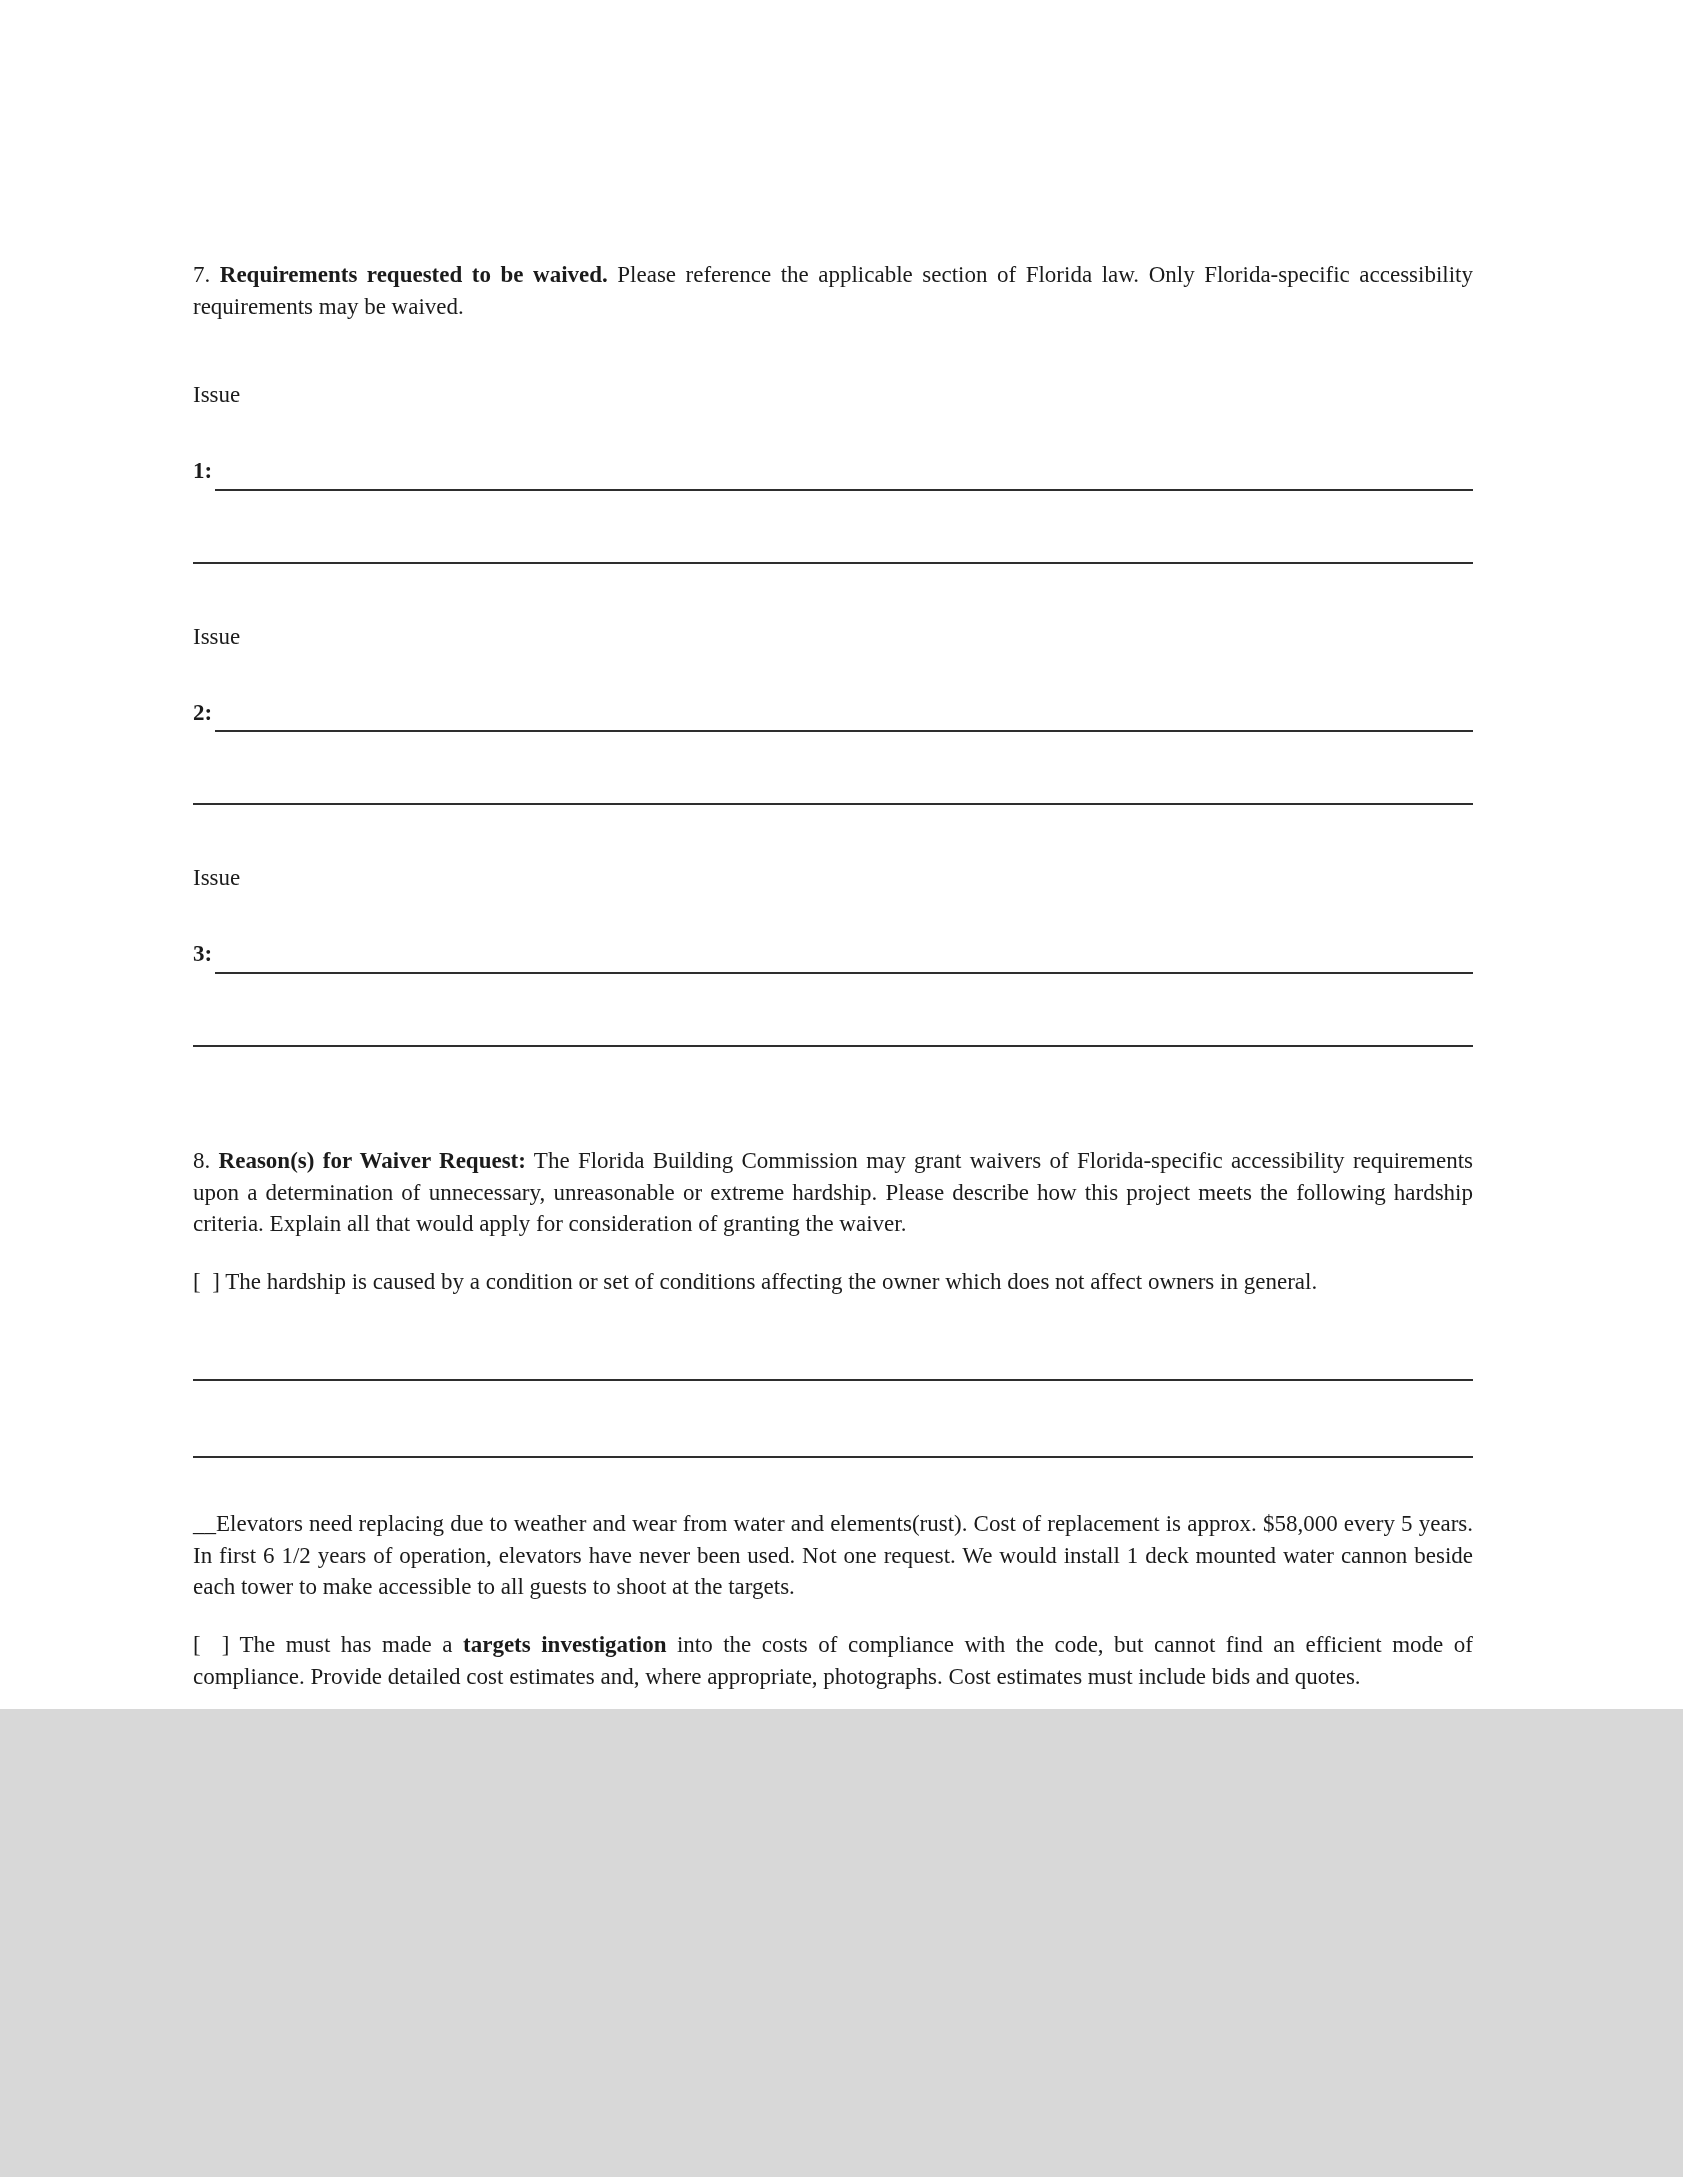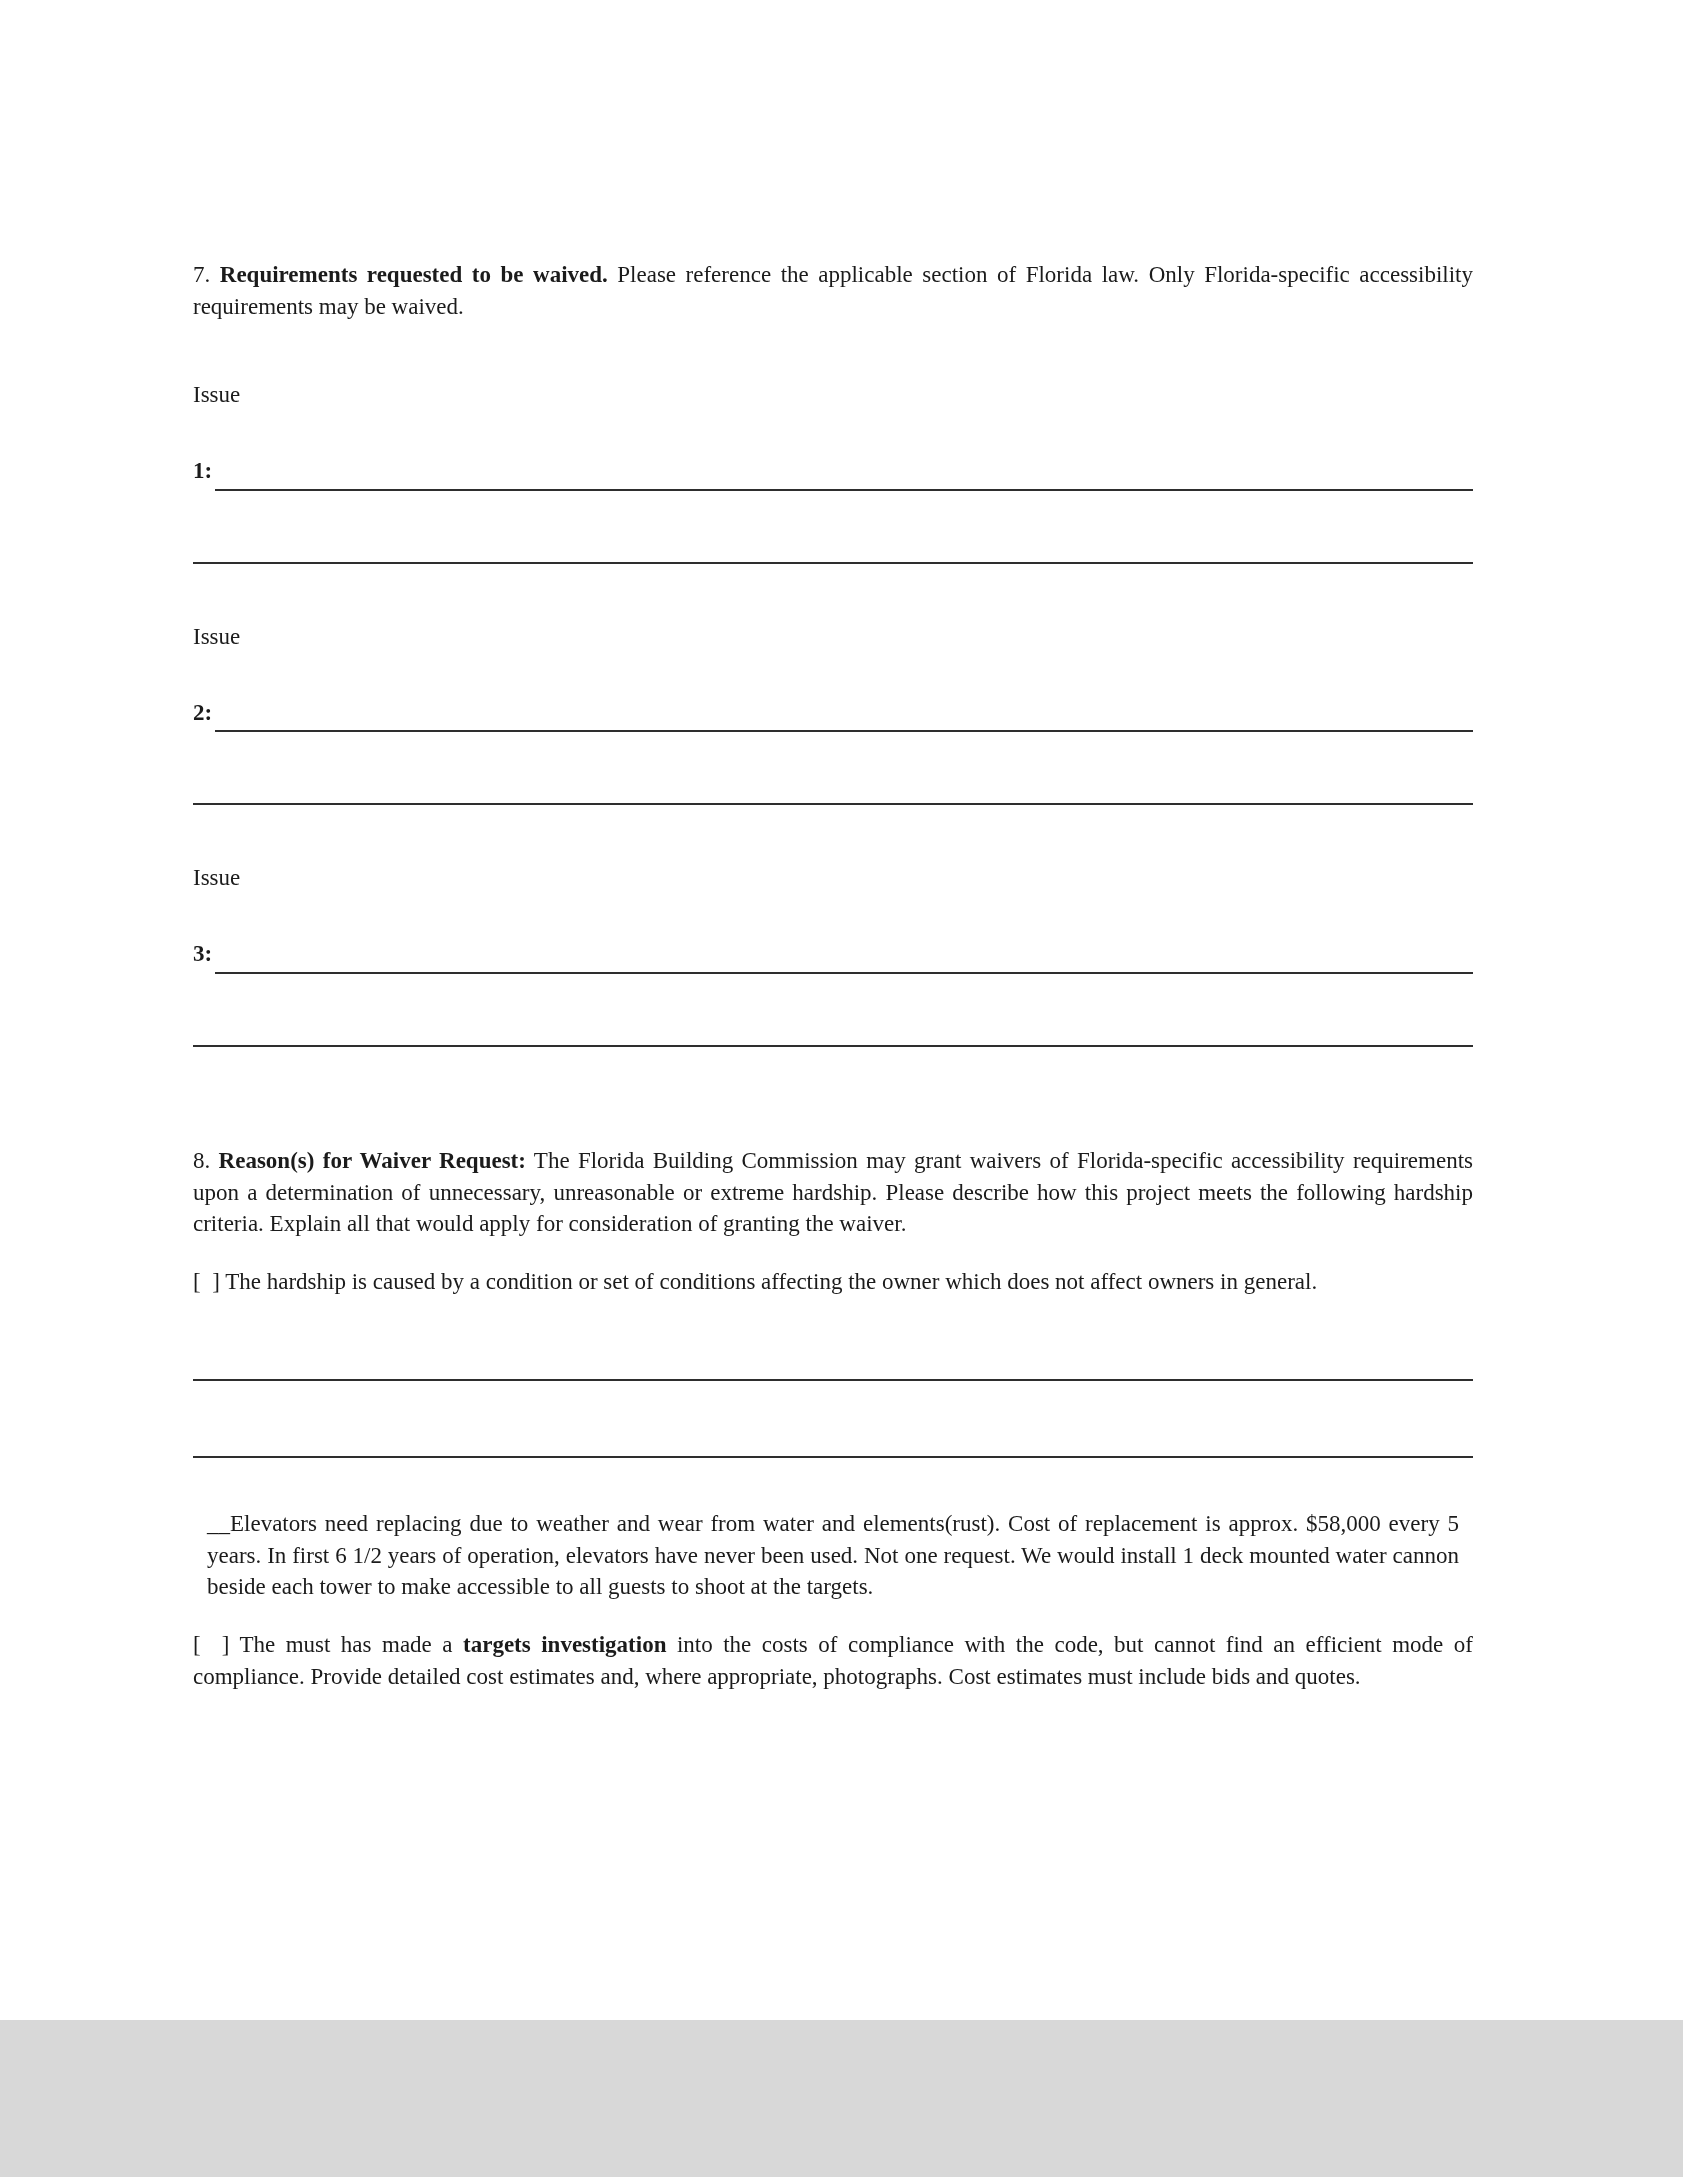--- a/index.html
+++ b/index.html
@@ -3,21 +3,21 @@
 <meta charset="utf-8">
 <style>
   html, body {
     margin: 0;
     padding: 0;
     background: #d8d8d8;
   }
   .page {
     position: relative;
     width: 1683px;
-    height: 2020px;
+    height: 1709px;
     margin: 0 auto;
     background: #ffffff;
     color: #1b1b1b;
     font-family: "Liberation Serif", "DejaVu Serif", serif;
     font-size: 23px;
     line-height: 1.38;
     box-sizing: border-box;
     padding: 259px 210px 0 193px;
   }
   .para {
@@ -52,21 +52,21 @@
   .mt-issue-extra { margin-top: 75px; }
   .sec8 { margin-top: 98px; }
   .crit { margin-top: 26px; }
   .crit-gap { margin-top: 50px; }
   .ans-line-1 { margin-top: 81px; }
   .ans-line-2 { margin-top: 75px; }
   .checkbox {
     white-space: pre;
   }
   .answer {
-    margin: 14px;
+    margin: 0;
     text-align: justify;
   }
 </style>
 </head>
 <body>
 
 <div class="page">
 
   <p class="para">
     <span>7. </span><span class="b">Requirements requested to be waived.</span><span> Please reference the applicable section of Florida law.  Only Florida-specific accessibility requirements may be waived.</span>

